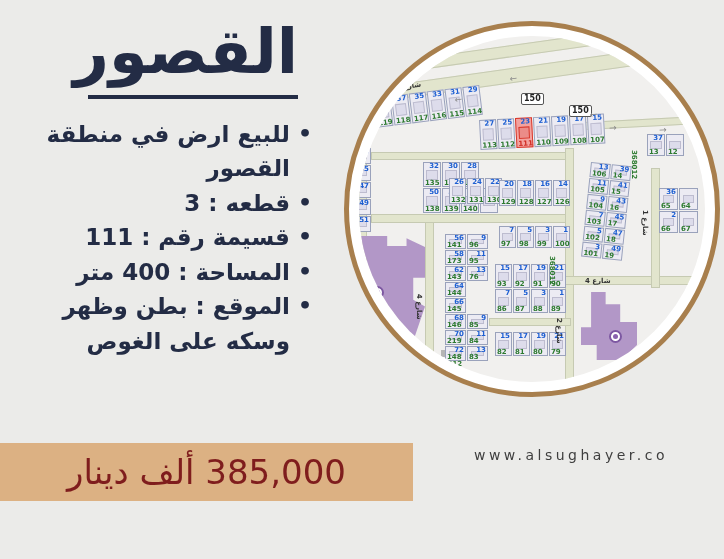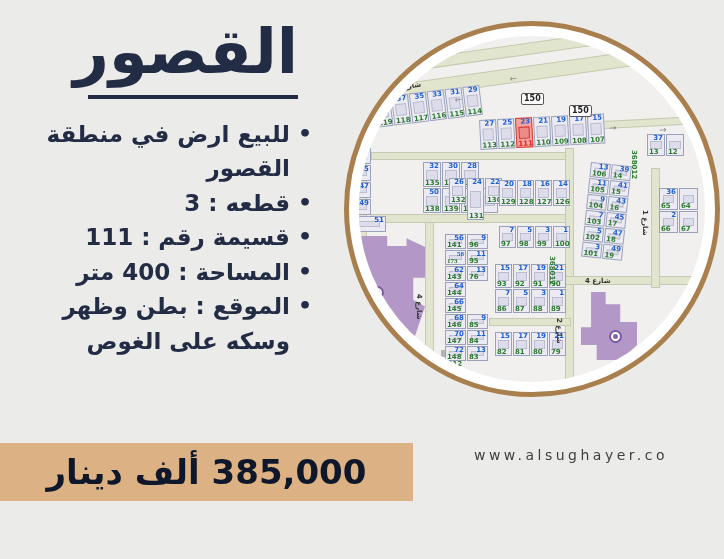--- a/index.html
+++ b/index.html
@@ -11,21 +11,21 @@
   #title{font-size:62px;font-weight:bold;line-height:1.3;margin-right:14px;letter-spacing:-1px;}
   #title-underline{height:4px;width:210px;background:#232c45;margin:2px 14px 0 0;}
   #bullets{margin-top:18px;font-size:23px;font-weight:bold;line-height:1.5;}
   .bullet{display:flex;flex-direction:row;gap:8px;align-items:flex-start;}
   .bullet .dot{font-size:22px;line-height:1.5;}
   .bullet .btext{flex:1;}
 
   
   #price-banner{position:absolute;left:0;top:443px;width:413px;height:58px;background:#dcb183;
     display:flex;align-items:center;justify-content:center;}
-  #price-text{direction:rtl;font-size:34px;font-weight:bold;color:#0f172a;white-space:nowrap;}
+  #price-text{direction:rtl;font-size:34px;font-weight:normal;color:#7f1d1d;white-space:nowrap;}
 
   
   #footer{position:absolute;right:24px;top:447px;width:258px;text-align:center;color:#3f3f3f;}
   #website{font-size:14px;letter-spacing:3.5px;font-weight:500;}
   #code-line{direction:ltr;font-size:15px;letter-spacing:1px;margin-top:9px;}
 
   
   #map-circle{position:absolute;left:344px;top:21px;width:376px;height:376px;box-sizing:border-box;
     border-radius:50%;border:5px solid #a87f4d;background:#ffffff;}
   #map{position:absolute;left:10px;top:10px;width:346px;height:346px;border-radius:50%;
@@ -225,21 +225,21 @@
             </div>
           </div>
           <div class="prow">
             <div class="pcell" style="width: 22px; height: 16px;">
               <i class="bld"></i>
               <b class="bnum">49</b>
               <b class="gnum"></b>
             </div>
           </div>
           <div class="prow">
-            <div class="pcell" style="width: 37px; height: 16px;">
+            <div class="pcell" style="width: 22px; height: 16px;">
               <i class="bld"></i>
               <b class="bnum">51</b>
               <b class="gnum"></b>
             </div>
           </div>
         </div>
         <div class="pblock" style="left: 28px; top: 126px; transform: rotate(0deg); padding-left: 36px;">
           <div class="prow">
             <div class="pcell" style="width: 18px; height: 25px;">
               <i class="bld"></i>
@@ -280,21 +280,21 @@
             </div>
           </div>
         </div>
         <div class="pblock" style="left: 90px; top: 142px; transform: rotate(0deg);">
           <div class="prow">
             <div class="pcell" style="width: 17px; height: 26px;">
               <i class="bld"></i>
               <b class="bnum">26</b>
               <b class="gnum">132</b>
             </div>
-            <div class="pcell" style="width: 17px; height: 42px;">
+            <div class="pcell" style="width: 17px; height: 26px;">
               <i class="bld"></i>
               <b class="bnum">24</b>
               <b class="gnum">131</b>
             </div>
             <div class="pcell" style="width: 17px; height: 26px;">
               <i class="bld"></i>
               <b class="bnum">22</b>
               <b class="gnum">130</b>
             </div>
           </div>
@@ -474,21 +474,21 @@
               <b class="bnum">56</b>
               <b class="gnum">141</b>
             </div>
             <div class="pcell" style="width: 21px; height: 15px;">
               <i class="bld"></i>
               <b class="bnum">9</b>
               <b class="gnum">96</b>
             </div>
           </div>
           <div class="prow">
-            <div class="pcell" style="width: 21px; height: 15px; font-family: Liberation Serif, serif;">
+            <div class="pcell" style="width: 21px; height: 15px;">
               <i class="bld"></i>
               <b class="bnum">58</b>
               <b class="gnum">173</b>
             </div>
             <div class="pcell" style="width: 21px; height: 15px;">
               <i class="bld"></i>
               <b class="bnum">11</b>
               <b class="gnum">95</b>
             </div>
           </div>
@@ -527,21 +527,21 @@
             <div class="pcell" style="width: 21px; height: 15px;">
               <i class="bld"></i>
               <b class="bnum">9</b>
               <b class="gnum">85</b>
             </div>
           </div>
           <div class="prow">
             <div class="pcell" style="width: 21px; height: 15px;">
               <i class="bld"></i>
               <b class="bnum">70</b>
-              <b class="gnum">147</b>
+              <b class="gnum">219</b>
             </div>
             <div class="pcell" style="width: 21px; height: 15px;">
               <i class="bld"></i>
               <b class="bnum">11</b>
               <b class="gnum">84</b>
             </div>
           </div>
           <div class="prow">
             <div class="pcell" style="width: 21px; height: 15px;">
               <i class="bld"></i>

